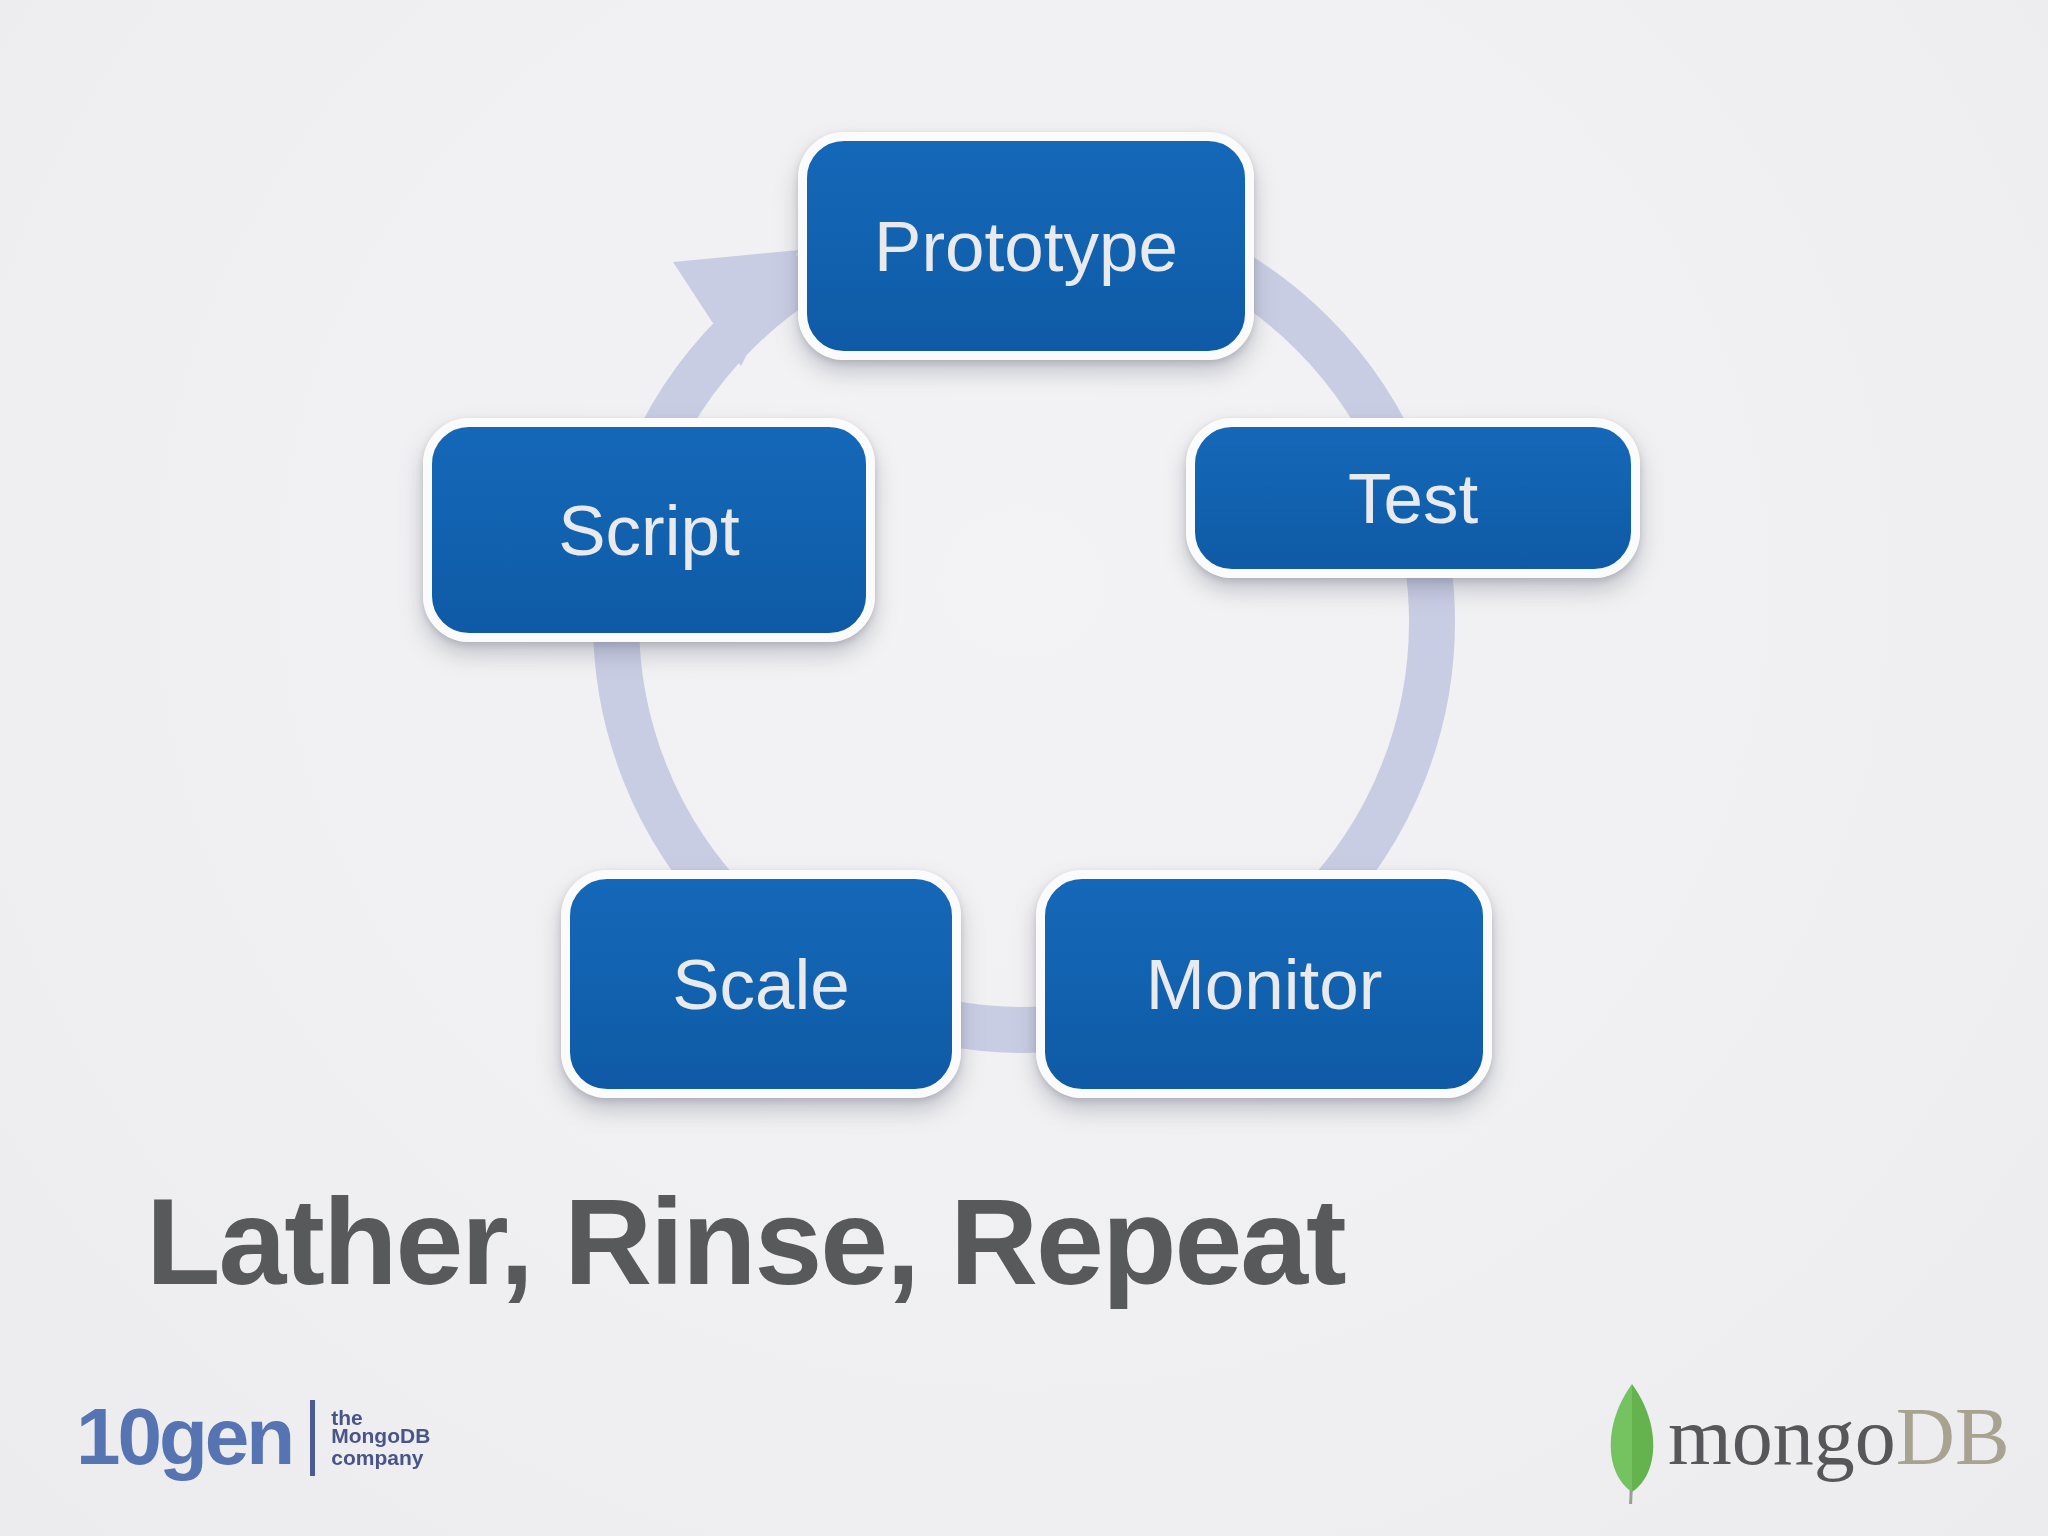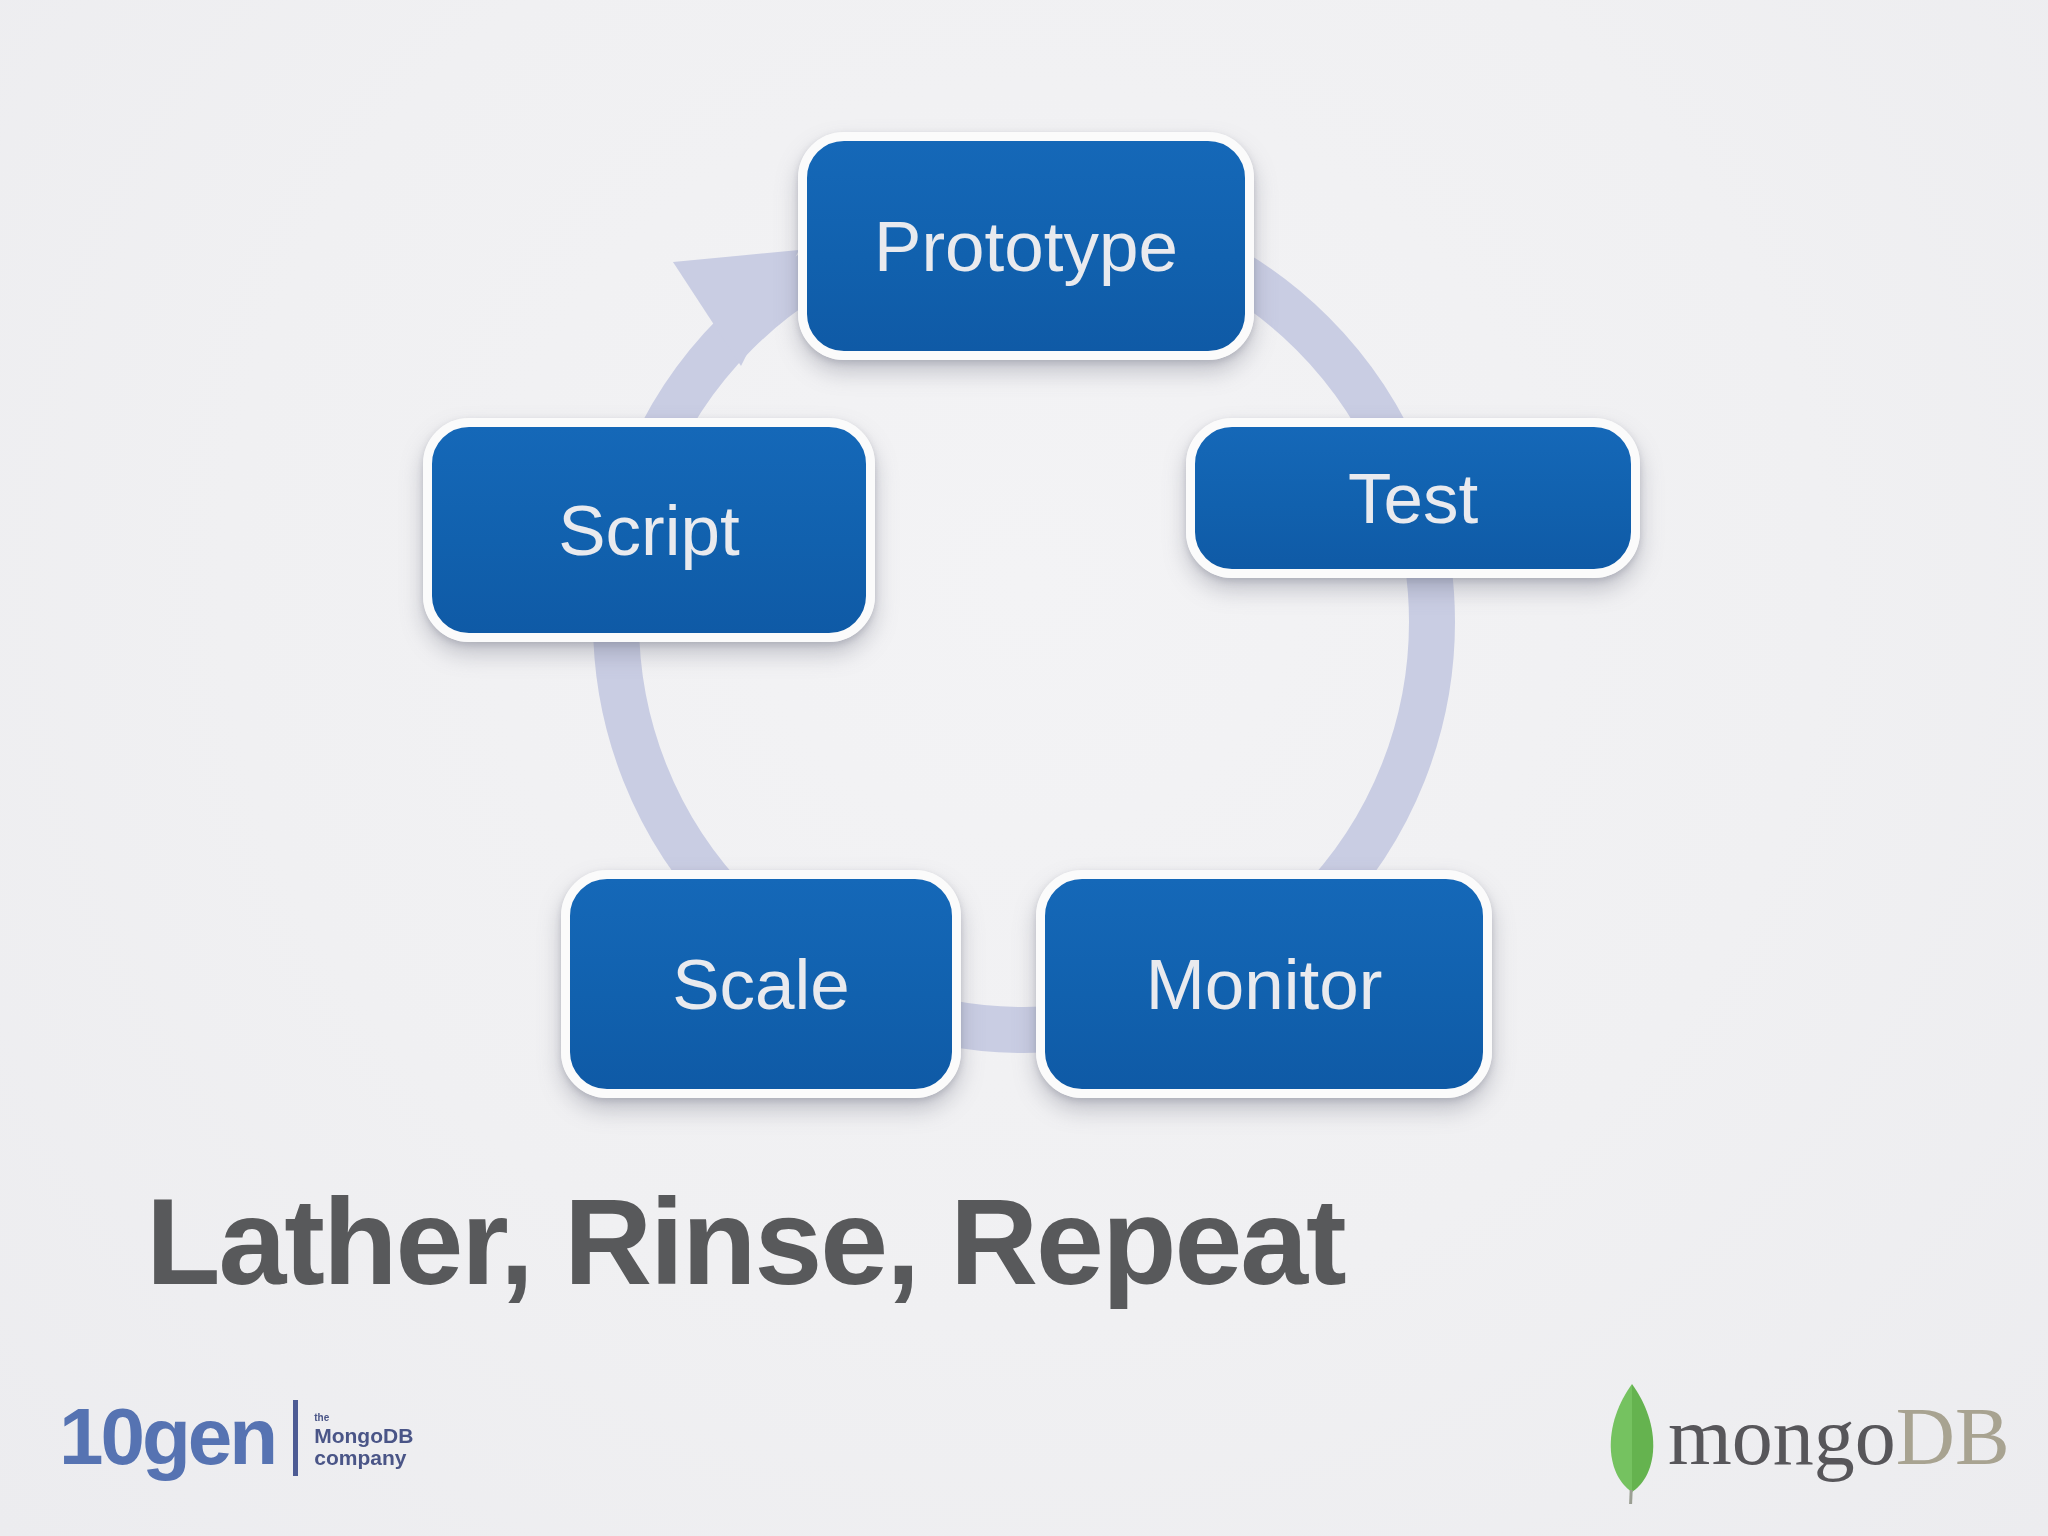--- a/index.html
+++ b/index.html
@@ -28,27 +28,27 @@
   .node-scale    {left:561px; top:870px; width:400px;height:228px;}
   .node-monitor  {left:1036px;top:870px; width:456px;height:228px;}
 
   .slide-title{
     position:absolute;left:146px;top:1172px;z-index:2;
     font-size:122px;font-weight:bold;letter-spacing:-2px;color:#58595b;
     white-space:nowrap;
   }
 
   
-  .tengen-logo{position:absolute;left:59px;top:1396px;z-index:2;display:flex;align-items:flex-start;}
+  .tengen-logo{position:absolute;left:76px;top:1396px;z-index:2;display:flex;align-items:flex-start;}
   .tengen-wordmark{
     font-size:80px;font-weight:bold;letter-spacing:-3px;color:#5673b2;line-height:82px;
   }
   .tengen-divider{width:5px;height:76px;background:#4d5b94;margin:4px 16px 0 18px;}
   .tengen-tagline{padding-top:14px;color:#4a5587;font-weight:bold;}
-  .tagline-the{font-size:10px;line-height:15px;}
+  .tagline-the{font-size:21px;line-height:15px;}
   .tagline-big{font-size:21px;line-height:22px;}
 
   
   .mongodb-logo{position:absolute;left:1604px;top:1382px;z-index:2;display:flex;align-items:flex-start;}
   .mongodb-leaf{width:56px;height:124px;flex:0 0 auto;}
   .mongodb-wordmark{
     font-family:"Liberation Serif",serif;font-size:82px;line-height:82px;
     padding-left:8px;padding-top:14px;white-space:nowrap;
   }
   .mongo-text{color:#57565a;}

